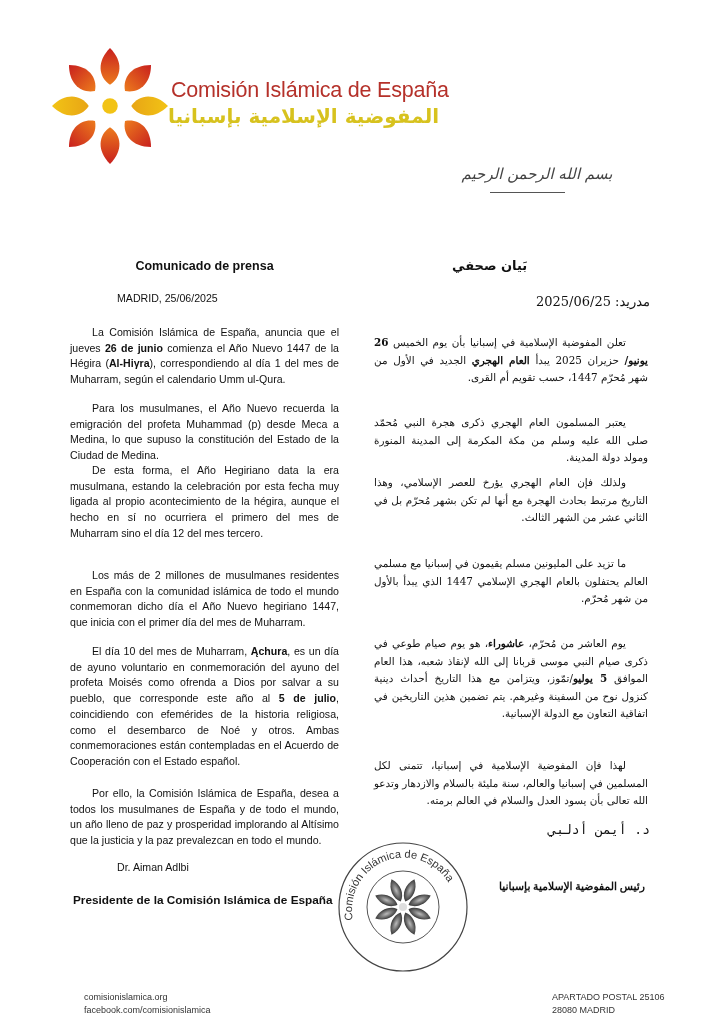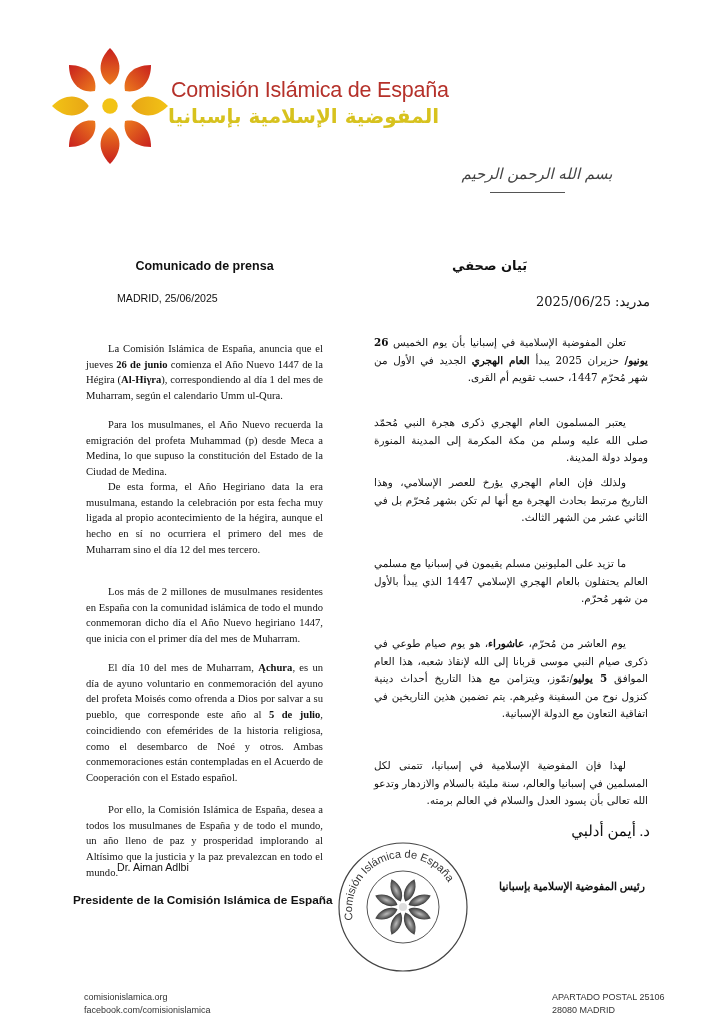--- a/index.html
+++ b/index.html
@@ -14,21 +14,21 @@
                 direction: rtl; text-align: right; white-space: nowrap; font-family: "DejaVu Sans", sans-serif; }
 
     
     #basmala { left: 452px; top: 165px; width: 170px; text-align: center; font-family: "DejaVu Serif", serif;
                font-size: 15px; color: #444; direction: rtl; white-space: nowrap; letter-spacing: 1px;
                font-style: italic; }
     #basmala-line { left: 490px; top: 192px; width: 75px; height: 1px; background: #555; }
 
     
     .es-col { left: 70px; width: 269px; font-size: 10.6px; line-height: 15.7px; text-align: justify; }
-    .es-col p { margin: 16px; text-indent: 22px; font-family: Liberation Serif, serif; }
+    .es-col p { margin: 0; text-indent: 22px; }
     .es-col b { font-weight: bold; }
     #es-title { left: 70px; top: 259px; width: 269px; text-align: center; font-weight: bold; font-size: 12.5px; }
     #es-date { left: 73px; top: 292px; font-size: 10.6px; padding-left: 44px; }
     #es-p1 { top: 325px; }
     #es-p2 { top: 401px; }
     #es-p3 { top: 463px; }
     #es-p4 { top: 568px; }
     #es-p5 { top: 644px; }
     #es-p6 { top: 786px; }
     #es-sign { left: 73px; top: 861px; font-size: 10.6px; margin-left: 44px; }
@@ -42,21 +42,21 @@
                 font-family: "DejaVu Sans", sans-serif; font-weight: bold; font-size: 13px; }
     #ar-date { left: 540px; top: 294px; width: 110px; direction: rtl; text-align: right;
                font-family: "DejaVu Serif", serif; font-size: 13px; white-space: nowrap; }
     #ar-p1 { top: 332px; }
     #ar-p2 { top: 412px; }
     #ar-p3 { top: 472px; }
     #ar-p4 { top: 553px; }
     #ar-p5 { top: 633px; }
     #ar-p6 { top: 755px; }
     #ar-sign { left: 560px; top: 822px; width: 90px; direction: rtl; text-align: right;
-               font-family: Liberation Serif, serif; font-size: 15px; white-space: nowrap; }
+               font-family: Liberation Mono, monospace; font-size: 13px; white-space: nowrap; }
     #ar-role { left: 492px; top: 880px; width: 160px; direction: rtl; text-align: center;
                font-family: Liberation Serif, serif; font-size: 10.8px; font-weight: bold; white-space: nowrap; }
 
     
     #stamp { left: 336px; top: 840px; width: 134px; height: 134px; }
 
     
     .foot { font-size: 9px; line-height: 12.5px; color: #333; margin-top: 19px; }
     #foot-left { left: 84px; top: 972px; }
     #foot-right { left: 552px; top: 972px; }

